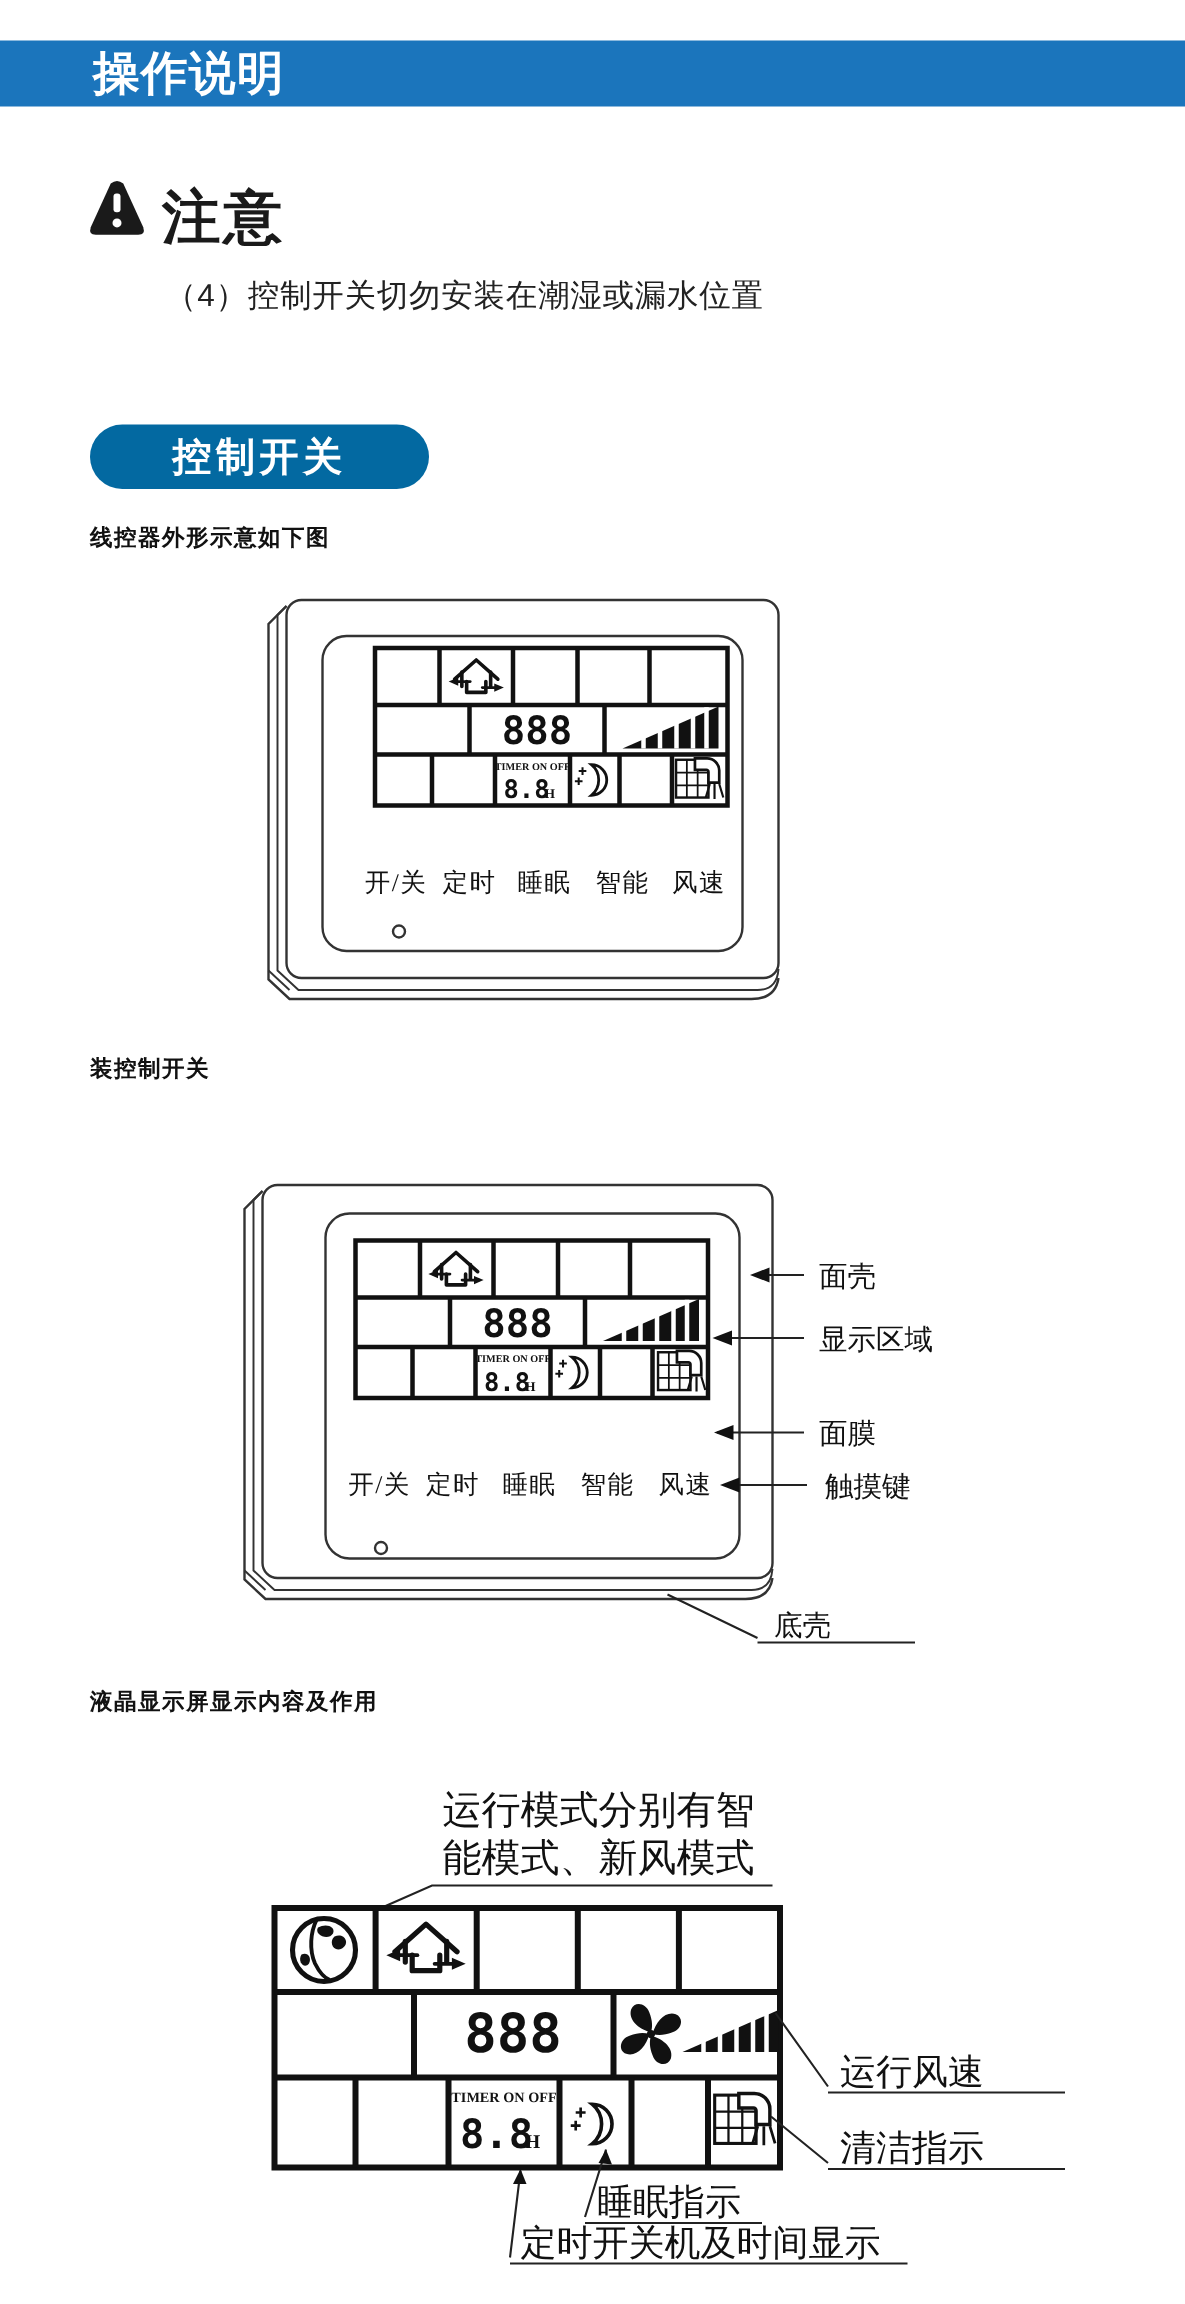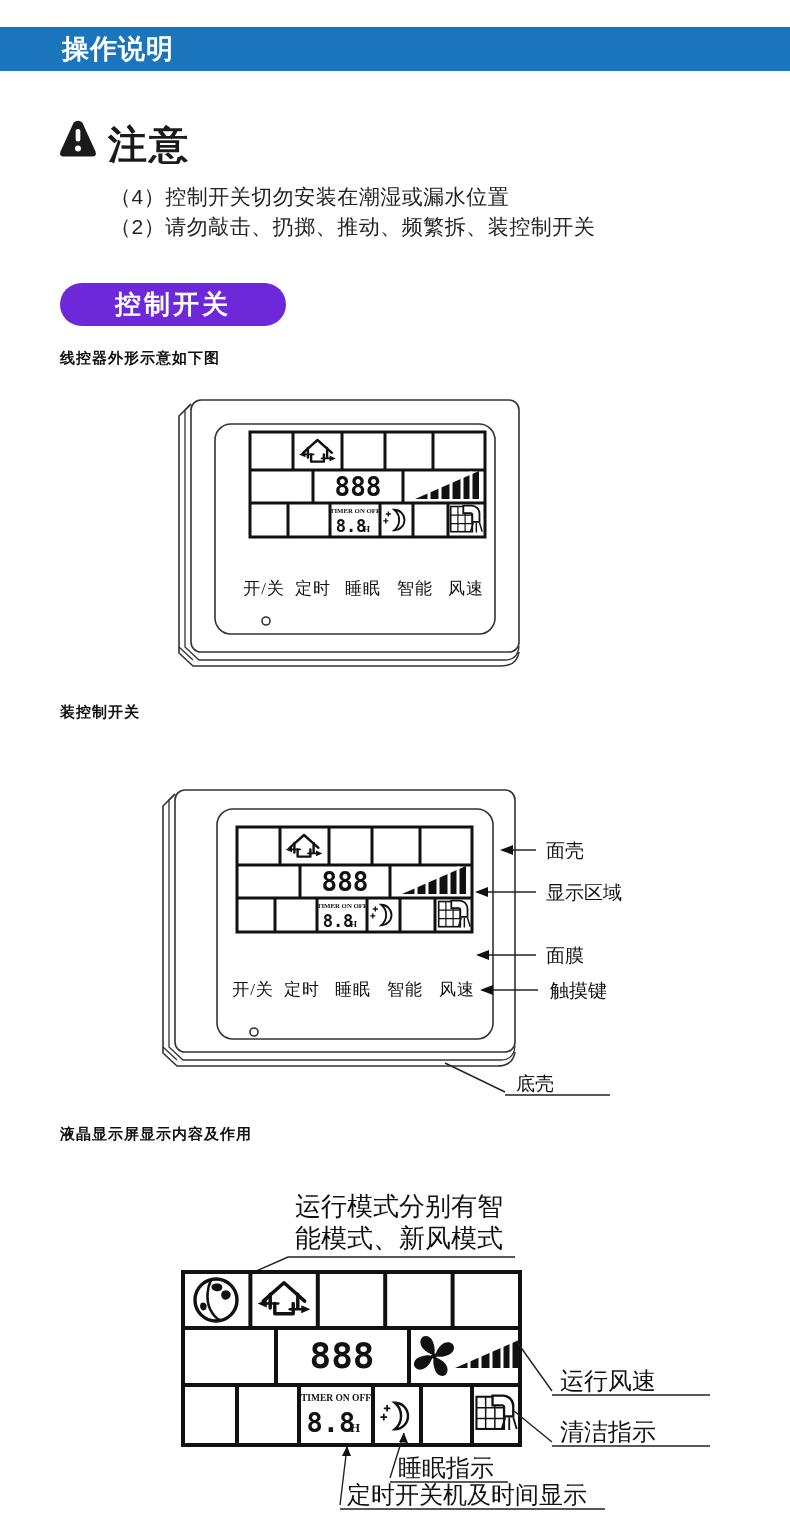--- a/index.html
+++ b/index.html
@@ -1,24 +1,24 @@
 <!DOCTYPE html>
 <html><head>
 <meta charset="utf-8">
 <style>
   html,body{margin:0;padding:0;background:#fff;}
   .page{position:relative;width:790px;height:1536px;background:#fff;overflow:hidden;
         font-family:"Liberation Sans",sans-serif;color:#1a1a1a;}
   .header{position:absolute;left:0;top:27px;width:790px;height:44px;background:#1b75bc;
           display:flex;align-items:center;}
-  .header span{color:#fff;font-size:27px;font-weight:600;margin-left:62px;letter-spacing:1px;}
+  .header span{color:#fff;font-size:31px;font-weight:600;margin-left:62px;letter-spacing:1px;}
   .notice-row{position:absolute;left:58px;top:118px;display:flex;}
   .notice-title{font-size:39px;font-weight:800;color:#1a1a1a;margin-left:10px;letter-spacing:2px;}
   .notice-item{position:absolute;left:110px;font-size:21px;color:#222;letter-spacing:0.5px;}
-  .pill{position:absolute;left:60px;top:283px;width:226px;height:43px;background:#6d28d9;
+  .pill{position:absolute;left:60px;top:283px;width:226px;height:43px;background:#0369a1;
         border-radius:22px;display:flex;align-items:center;justify-content:center;}
   .pill span{color:#fff;font-size:26px;font-weight:700;letter-spacing:3px;}
   .section-heading{position:absolute;left:60px;font-size:15px;font-weight:700;color:#111;letter-spacing:1px;}
   svg text{fill:#111;}
   .btn-label{font-family:"Liberation Serif",serif;font-size:17px;letter-spacing:1px;}
   .btn-label2{font-family:"Liberation Serif",serif;font-size:17px;letter-spacing:1px;}
   .seg{font-family:"DejaVu Sans Mono",monospace;font-weight:bold;}
   .tmr{font-family:"Liberation Serif",serif;font-weight:bold;}
   .callout{font-family:"Liberation Serif",serif;font-size:19px;}
   .ann{font-family:"Liberation Serif",serif;font-size:24px;}
@@ -86,21 +86,20 @@
 
   <div class="notice-row">
     <svg width="40" height="42" viewBox="0 0 48 50">
       <path d="M19,5 Q24,1 29,5 L45,40 Q47,46 41,46 L7,46 Q1,46 3,40 Z" fill="#1a1a1a"></path>
       <rect x="21.2" y="13" width="5.6" height="15" rx="2.4" fill="#fff"></rect>
       <circle cx="24" cy="36.5" r="3.6" fill="#fff"></circle>
     </svg>
     <span class="notice-title">注意</span>
   </div>
   <div class="notice-item" style="top:183px">（4）控制开关切勿安装在潮湿或漏水位置</div>
-  <div class="notice-item" style="top:213px">（2）请勿敲击、扔掷、推动、频繁拆、装控制开关</div>
 
   <div class="pill">
     <span>控制开关</span>
   </div>
 
   <div class="section-heading" style="top:349px">线控器外形示意如下图</div>
 
   <svg style="position:absolute;left:175px;top:395px" width="350" height="285" viewBox="0 0 350 285">
     <path class="case" d="M16,9 L4,21 L4,258 L18,271 L326,271 Q342,271 344,257"></path>
     <path class="case2" d="M16,9 L10,15 L10,252 L24,265 L330,265 Q343,265 344,251"></path>

